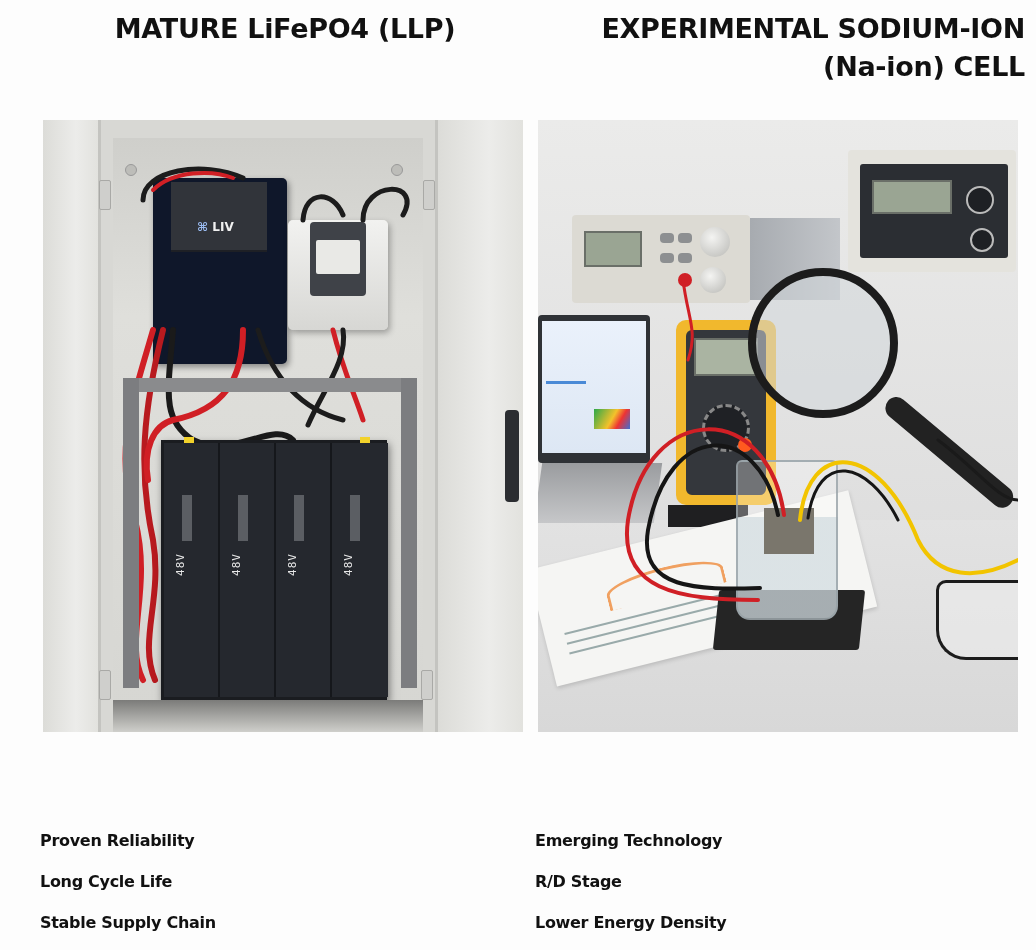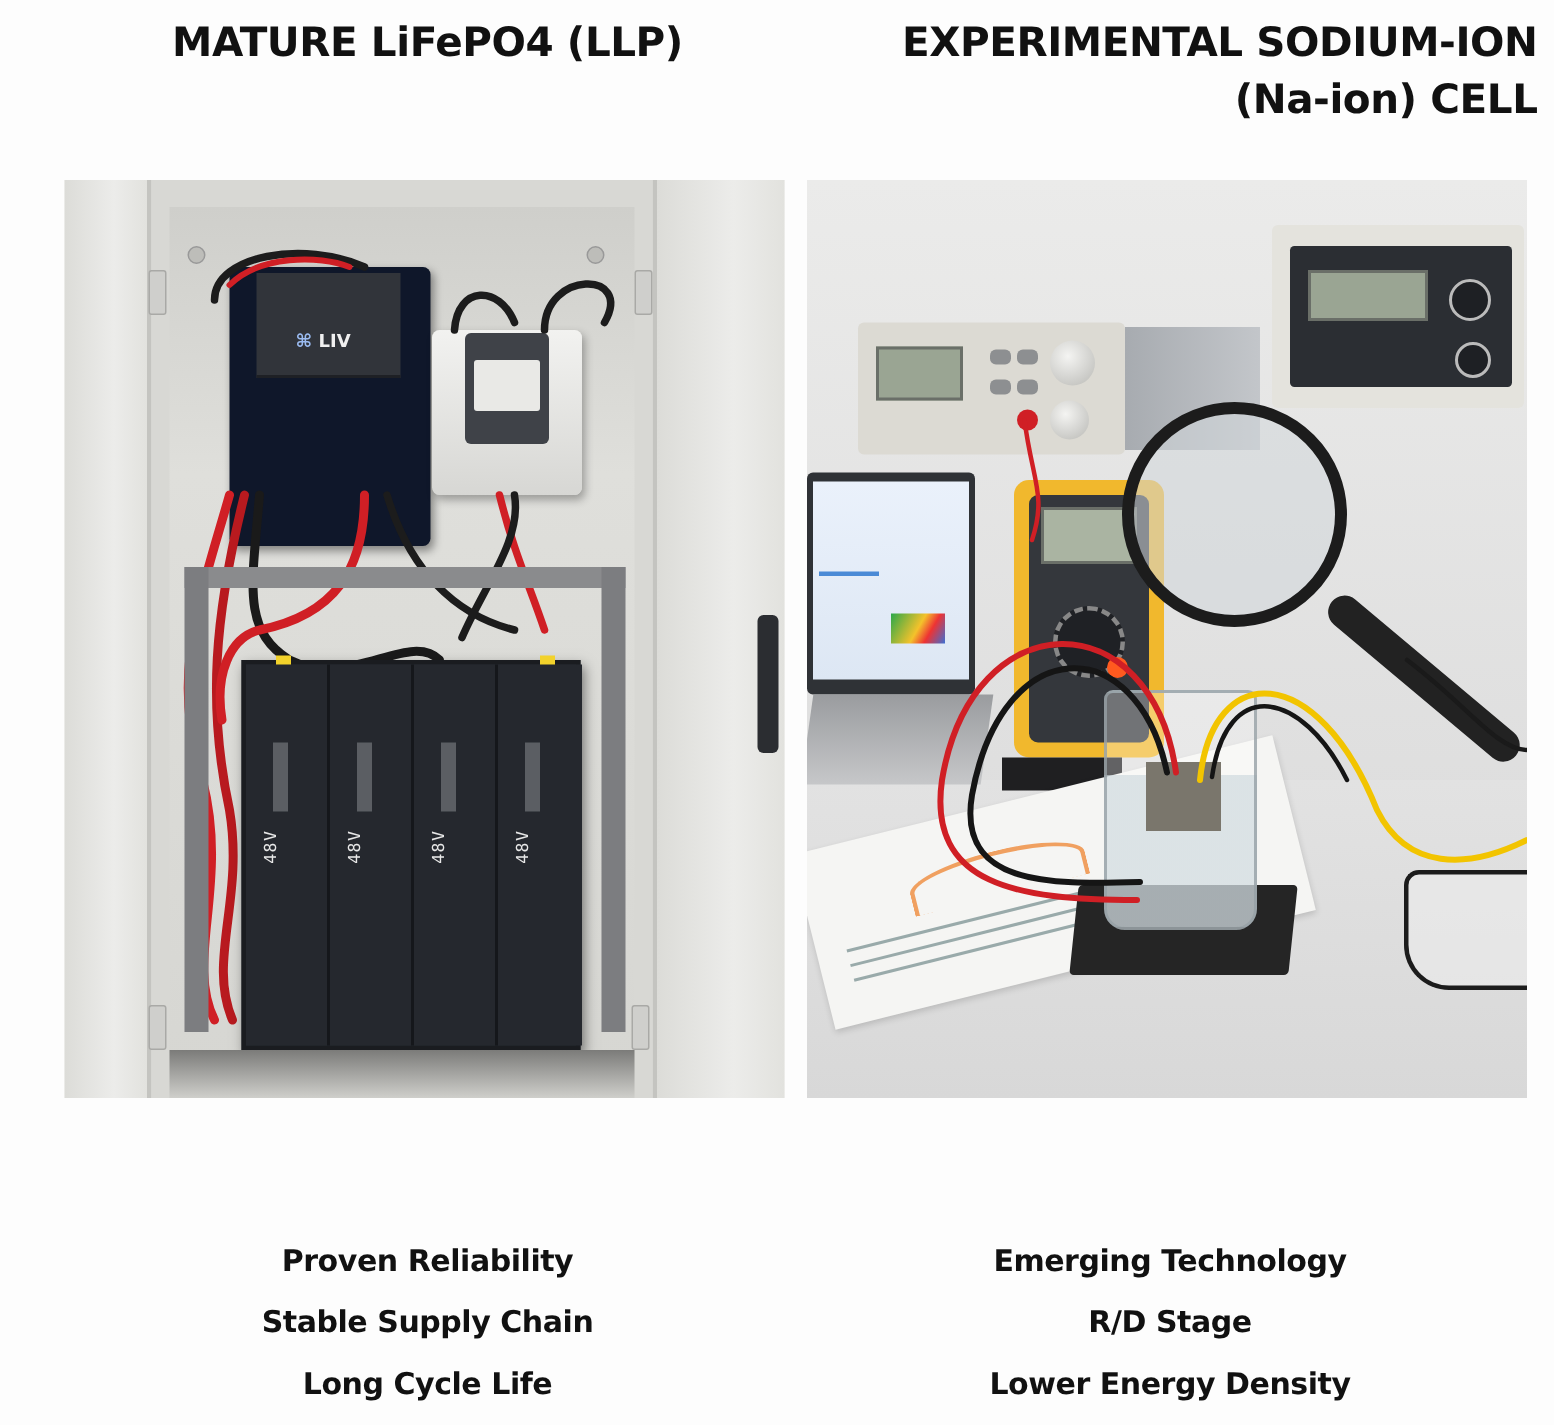--- a/index.html
+++ b/index.html
@@ -2,21 +2,21 @@
 <html><head>
 <meta charset="utf-8">
 <style>
   *{box-sizing:border-box;margin:0;padding:0;}
   html,body{width:1036px;height:950px;background:#fdfdfd;overflow:hidden;}
   body{position:relative;font-family:"DejaVu Sans","Liberation Sans",sans-serif;color:#111;}
   .heading{position:absolute;top:10px;text-align:center;font-weight:bold;font-size:27px;line-height:38px;letter-spacing:-0.3px;}
   .heading span{display:block;}
   #h-left{left:40px;width:490px;}
   #h-right{left:535px;width:490px;text-align:right;}
-  .caption{position:absolute;top:820px;text-align:center;font-weight:bold;font-size:20px;line-height:41px;letter-spacing:-0.3px;}
+  .caption{position:absolute;top:820px;font-weight:bold;font-size:16px;line-height:41px;letter-spacing:-0.3px;}
   .caption span{display:block;}
   #c-left{left:40px;width:490px;}
   #c-right{left:535px;width:490px;}
   .photo{position:absolute;top:120px;height:612px;overflow:hidden;}
   #photo-left{left:43px;width:480px;background:#e4e4e0;}
   #photo-right{left:538px;width:480px;background:#e6e6e6;}
   .abs{position:absolute;}
   
   .door{background:linear-gradient(90deg,#dcdcd8,#ececea 60%,#e2e2de);}
   .hinge{width:12px;height:30px;background:#cfcfcc;border:1px solid #a9a9a6;border-radius:2px;}
@@ -182,21 +182,21 @@
       <path d="M145 160 C 150 200, 160 210, 150 240" stroke="#d01f25" stroke-width="3"></path>
       <path d="M400 320 C 440 350, 460 380, 480 380" stroke="#1a1a1a" stroke-width="3"></path>
     </g>
   </svg>
 
   <div class="abs" style="left:398px;top:460px;width:82px;height:80px;border:3px solid #1c1c1c;border-right:none;border-radius:10px 0 0 30px;background:rgba(240,240,240,.5);"></div>
 </div>
 
 <div id="c-left" class="caption">
   <span>Proven Reliability</span>
+  <span>Long Cycle Life</span>
   <span>Stable Supply Chain</span>
-  <span>Long Cycle Life</span>
 </div>
 
 <div id="c-right" class="caption">
   <span>Emerging Technology</span>
   <span>R/D Stage</span>
   <span>Lower Energy Density</span>
 </div>
 
 </body></html>

